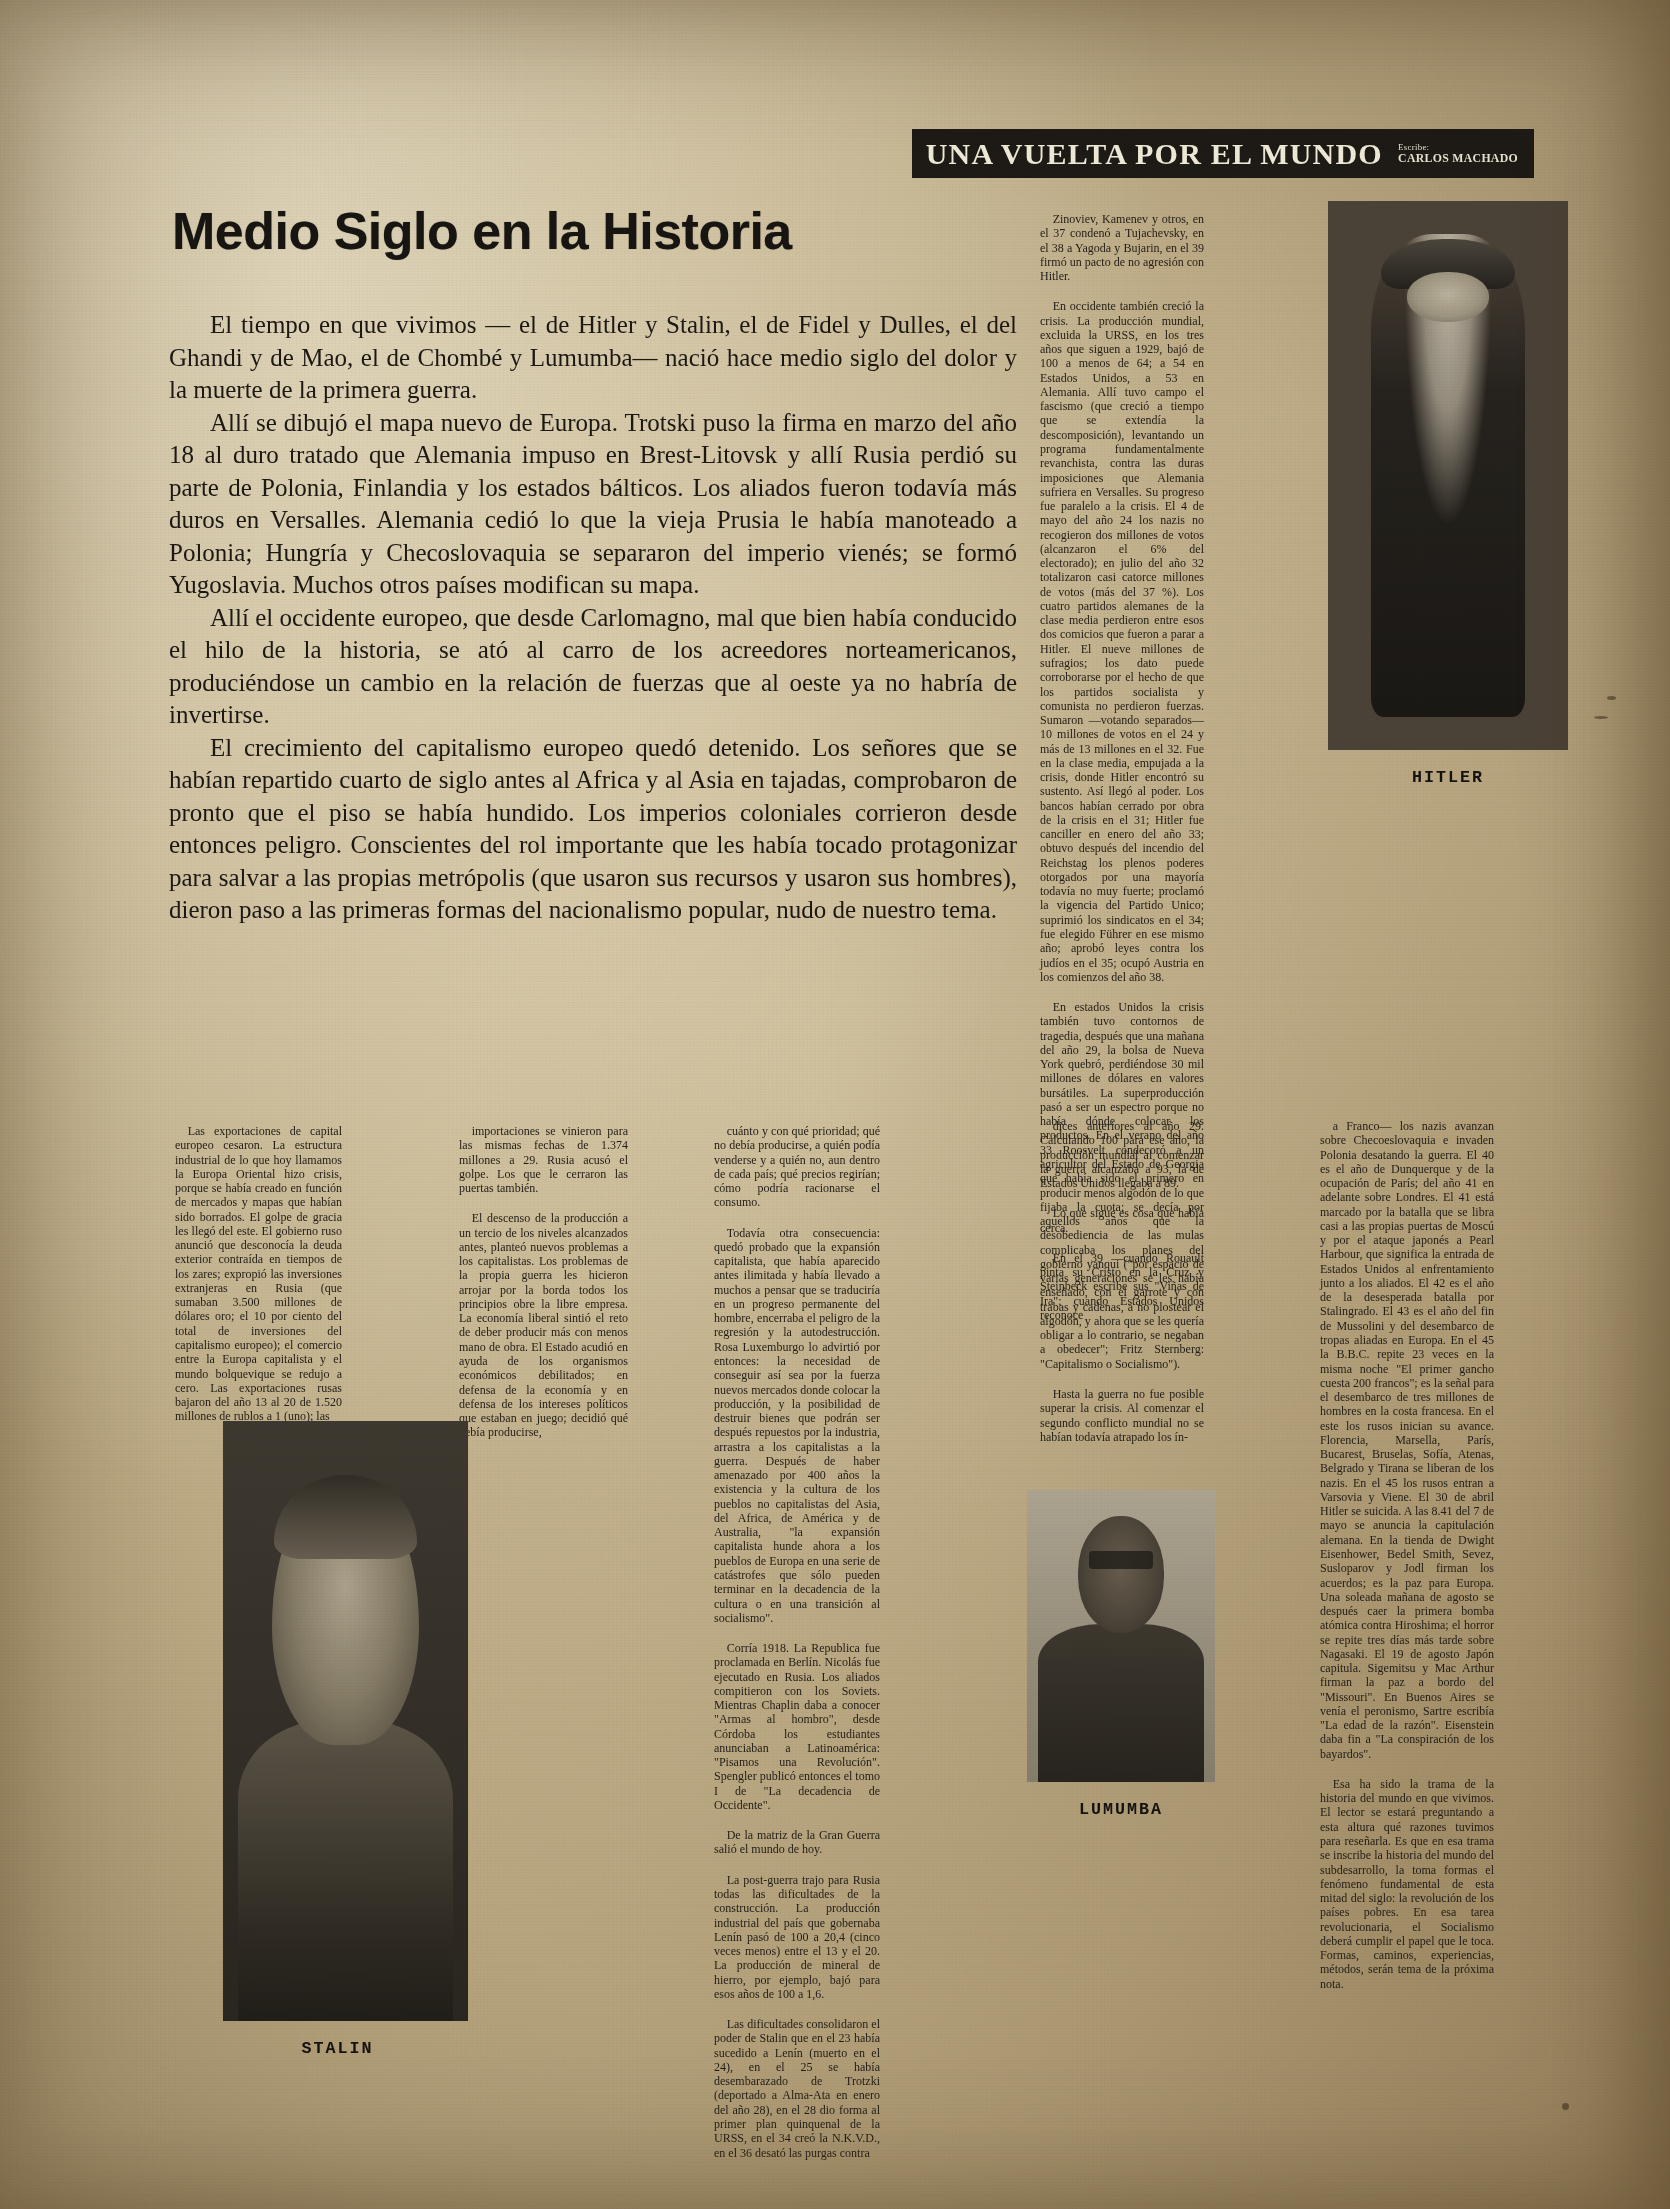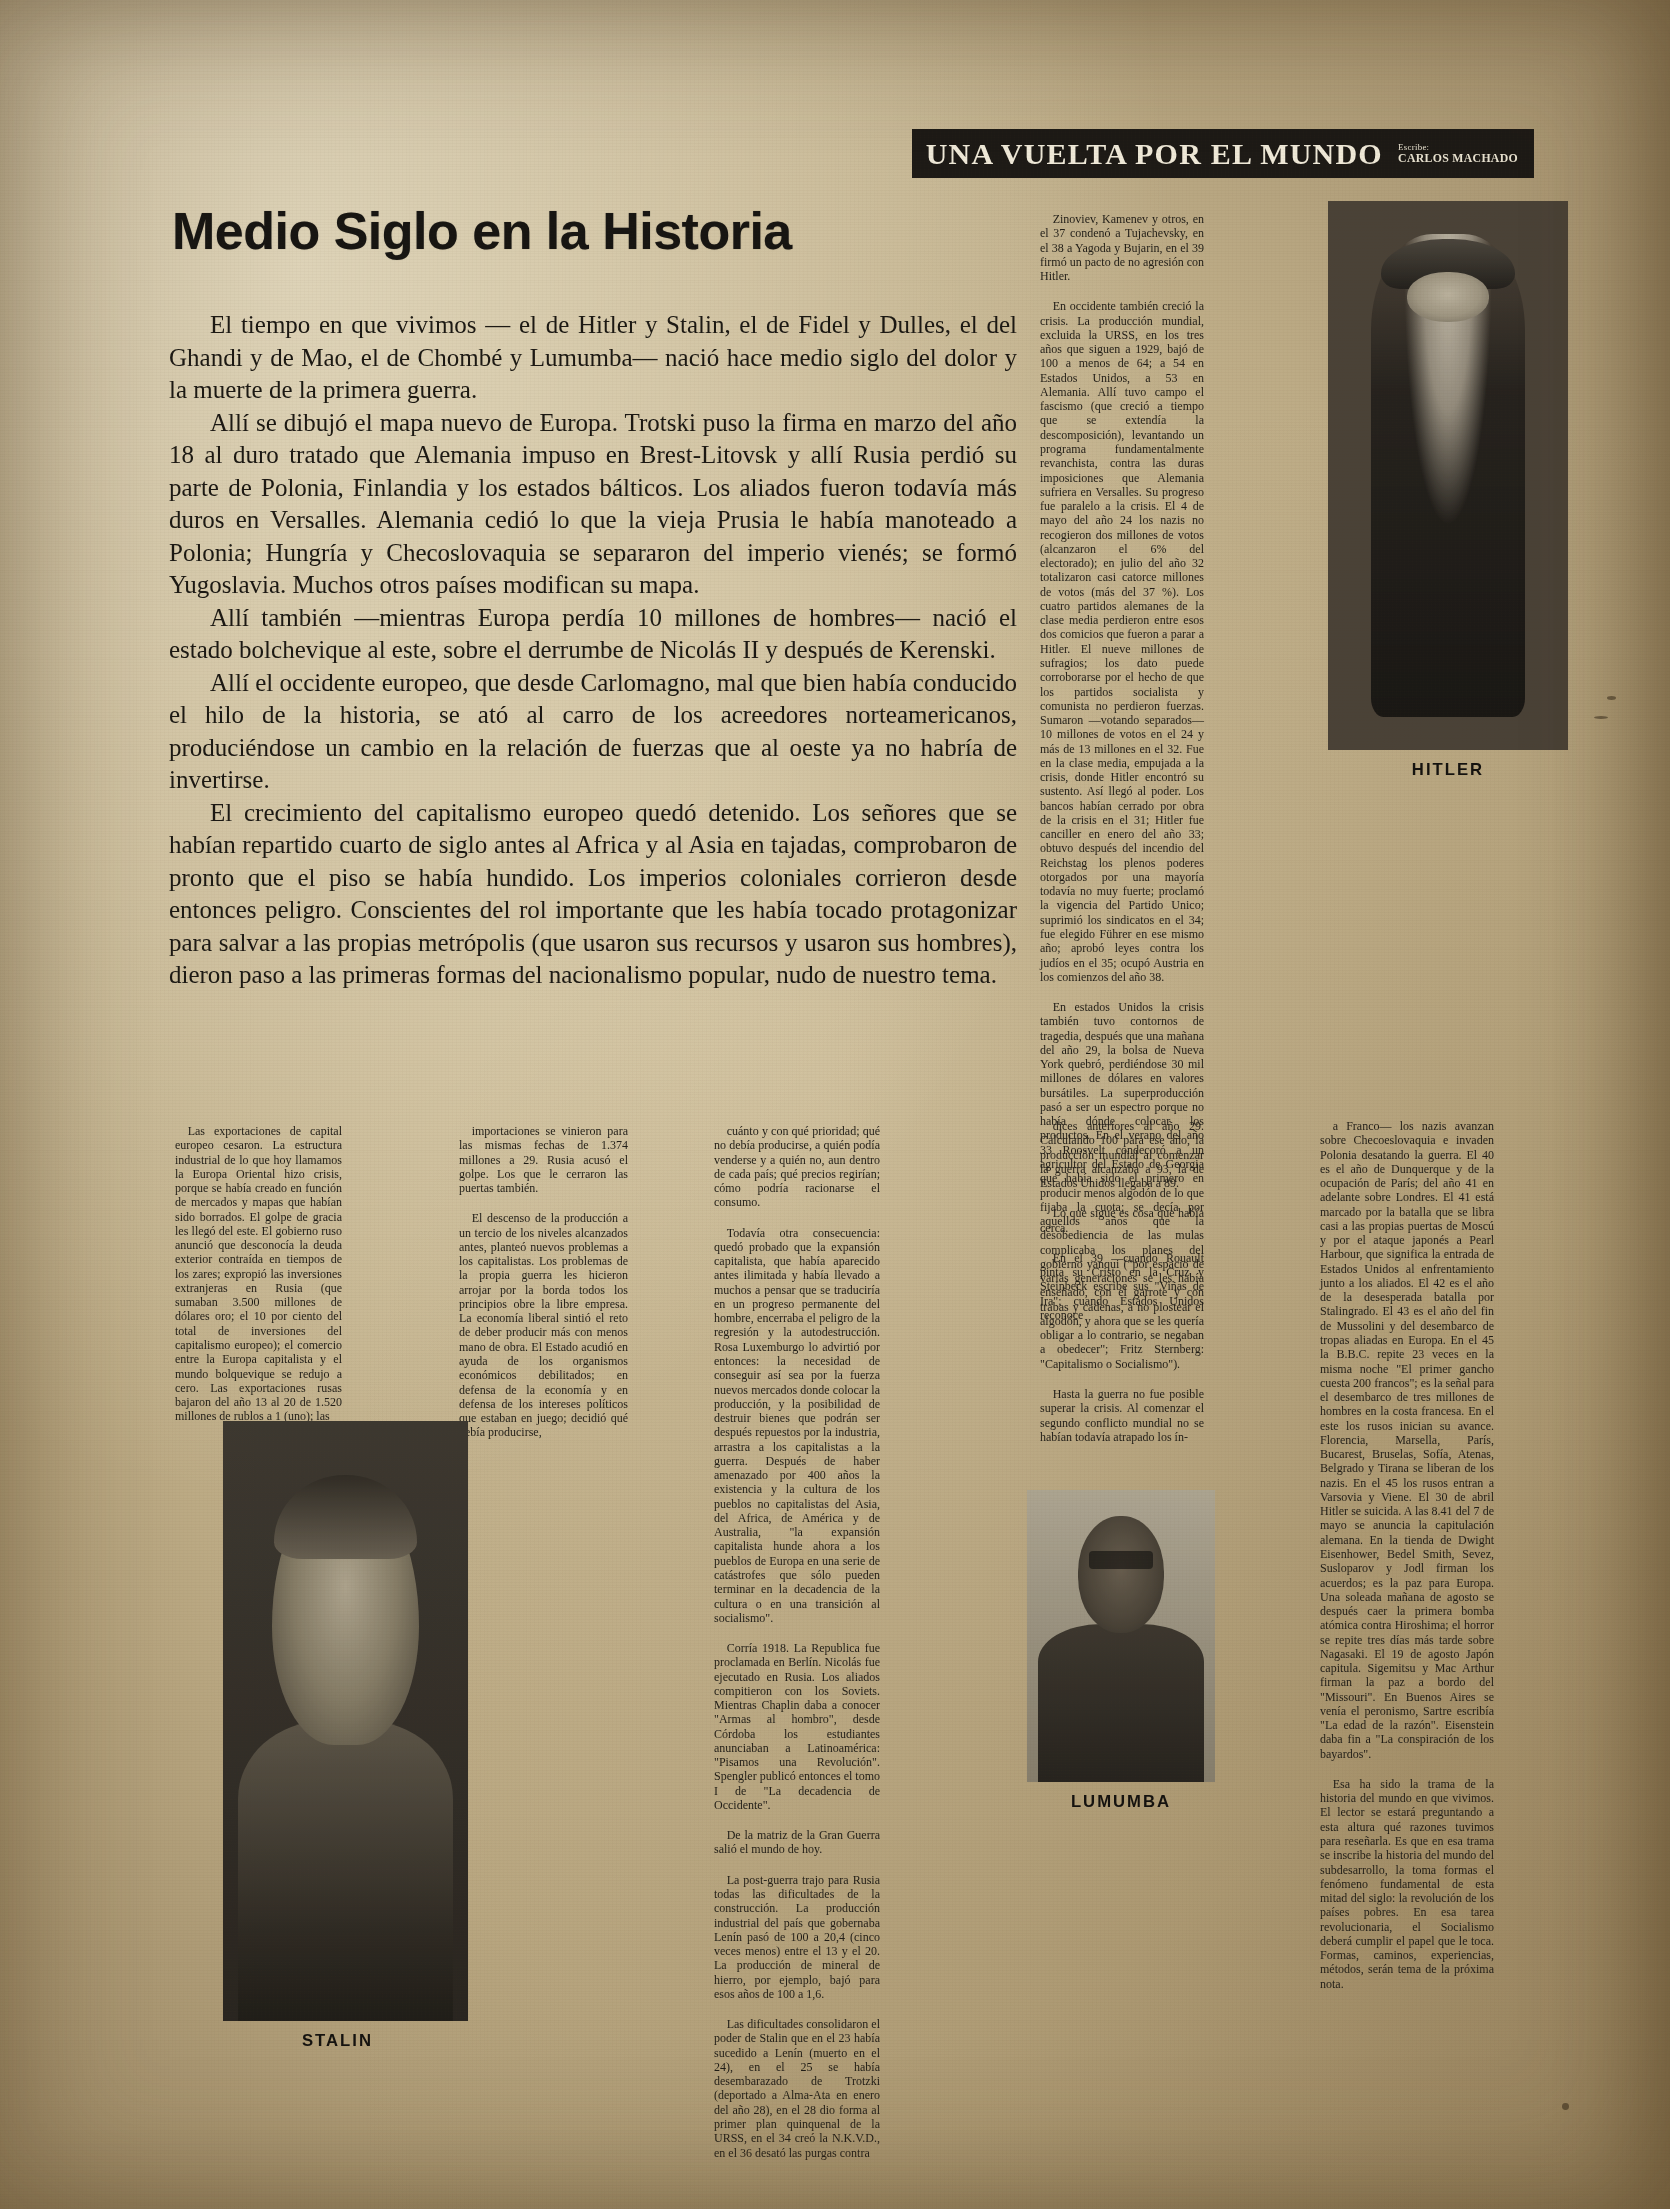--- a/index.html
+++ b/index.html
@@ -82,23 +82,23 @@
   .col6{left:1304px;top:1103px;width:206px;}
 
   
   .photo{
     position:absolute;
     background:#4a4034;
     filter:contrast(.92) brightness(.95);
   }
   .caption{
     position:absolute;
-    font-family:Liberation Sans, sans-serif;
+    font-family:Liberation Mono, monospace;
     font-weight:700;font-size:16.7px;letter-spacing:2px;
-    color:#14120f;text-align:center;
+    color:#14120f;text-align:center;margin-top:8px;
   }
 
   
   .photo-hitler{left:1328px;top:201px;width:240px;height:549px;
     background:
       radial-gradient(ellipse at 52% 22%, #d8d2c4 0%, #8e8madd 0%, rgba(0,0,0,0) 0%),
       linear-gradient(180deg,#6e6counter 0%,#000 0%),
       linear-gradient(180deg, #7b7669 0%, #55504a 25%, #3a342d 55%, #2a251f 100%);
   }
   .hitler-figure{
@@ -178,21 +178,20 @@
       <span class="esc">Escribe:</span>
       <span class="nm">CARLOS MACHADO</span>
     </div>
   </div>
 
   <div class="headline">Medio Siglo en la Historia</div>
 
   <div class="lead">
     <p>El tiempo en que vivimos — el de Hitler y Stalin, el de Fidel y Dulles, el del Ghandi y de Mao, el de Chombé y Lumumba— nació hace medio siglo del dolor y la muerte de la primera guerra.</p>
     <p>Allí se dibujó el mapa nuevo de Europa. Trotski puso la firma en marzo del año 18 al duro tratado que Alemania impuso en Brest-Litovsk y allí Rusia perdió su parte de Polonia, Finlandia y los estados bálticos. Los aliados fueron todavía más duros en Versalles. Alemania cedió lo que la vieja Prusia le había manoteado a Polonia; Hungría y Checoslovaquia se separaron del imperio vienés; se formó Yugoslavia. Muchos otros países modifican su mapa.</p>
-    <p>Allí también —mientras Europa perdía 10 millones de hombres— nació el estado bolchevique al este, sobre el derrumbe de Nicolás II y después de Kerenski.</p>
     <p>Allí el occidente europeo, que desde Carlomagno, mal que bien había conducido el hilo de la historia, se ató al carro de los acreedores norteamericanos, produciéndose un cambio en la relación de fuerzas que al oeste ya no habría de invertirse.</p>
     <p>El crecimiento del capitalismo europeo quedó detenido. Los señores que se habían repartido cuarto de siglo antes al Africa y al Asia en tajadas, comprobaron de pronto que el piso se había hundido. Los imperios coloniales corrieron desde entonces peligro. Conscientes del rol importante que les había tocado protagonizar para salvar a las propias metrópolis (que usaron sus recursos y usaron sus hombres), dieron paso a las primeras formas del nacionalismo popular, nudo de nuestro tema.</p>
   </div>
 
   <div class="col col1">
     <p>Las exportaciones de capital europeo cesaron. La estructura industrial de lo que hoy llamamos la Europa Oriental hizo crisis, porque se había creado en función de mercados y mapas que habían sido borrados. El golpe de gracia les llegó del este. El gobierno ruso anunció que desconocía la deuda exterior contraída en tiempos de los zares; expropió las inversiones extranjeras en Rusia (que sumaban 3.500 millones de dólares oro; el 10 por ciento del total de inversiones del capitalismo europeo); el comercio entre la Europa capitalista y el mundo bolquevique se redujo a cero. Las exportaciones rusas bajaron del año 13 al 20 de 1.520 millones de rublos a 1 (uno); las</p>
   </div>
 
   <div class="col col2">
     <p>importaciones se vinieron para las mismas fechas de 1.374 millones a 29. Rusia acusó el golpe. Los que le cerraron las puertas también.</p>

